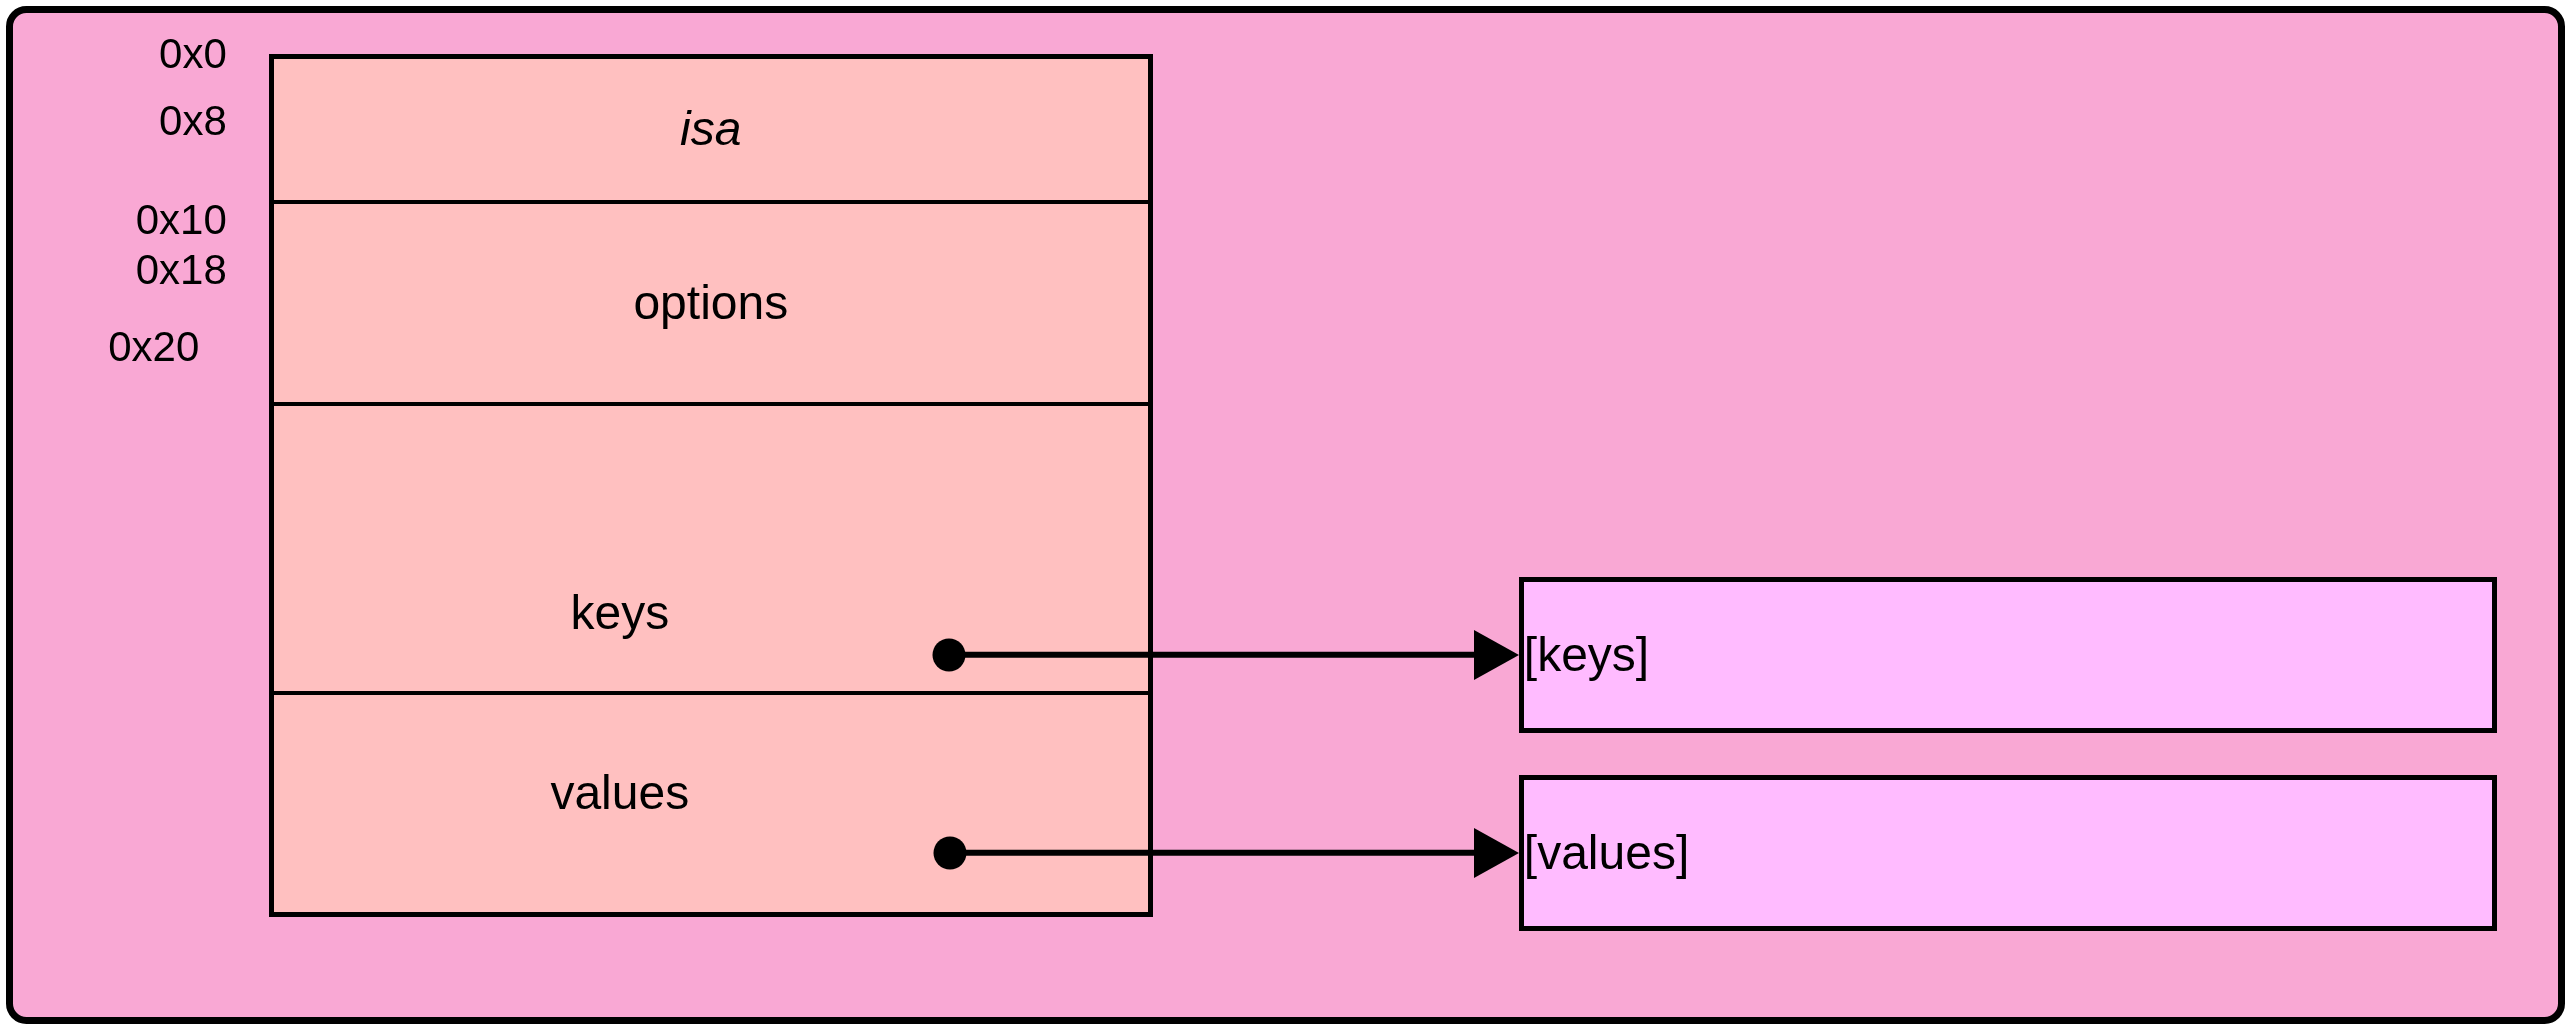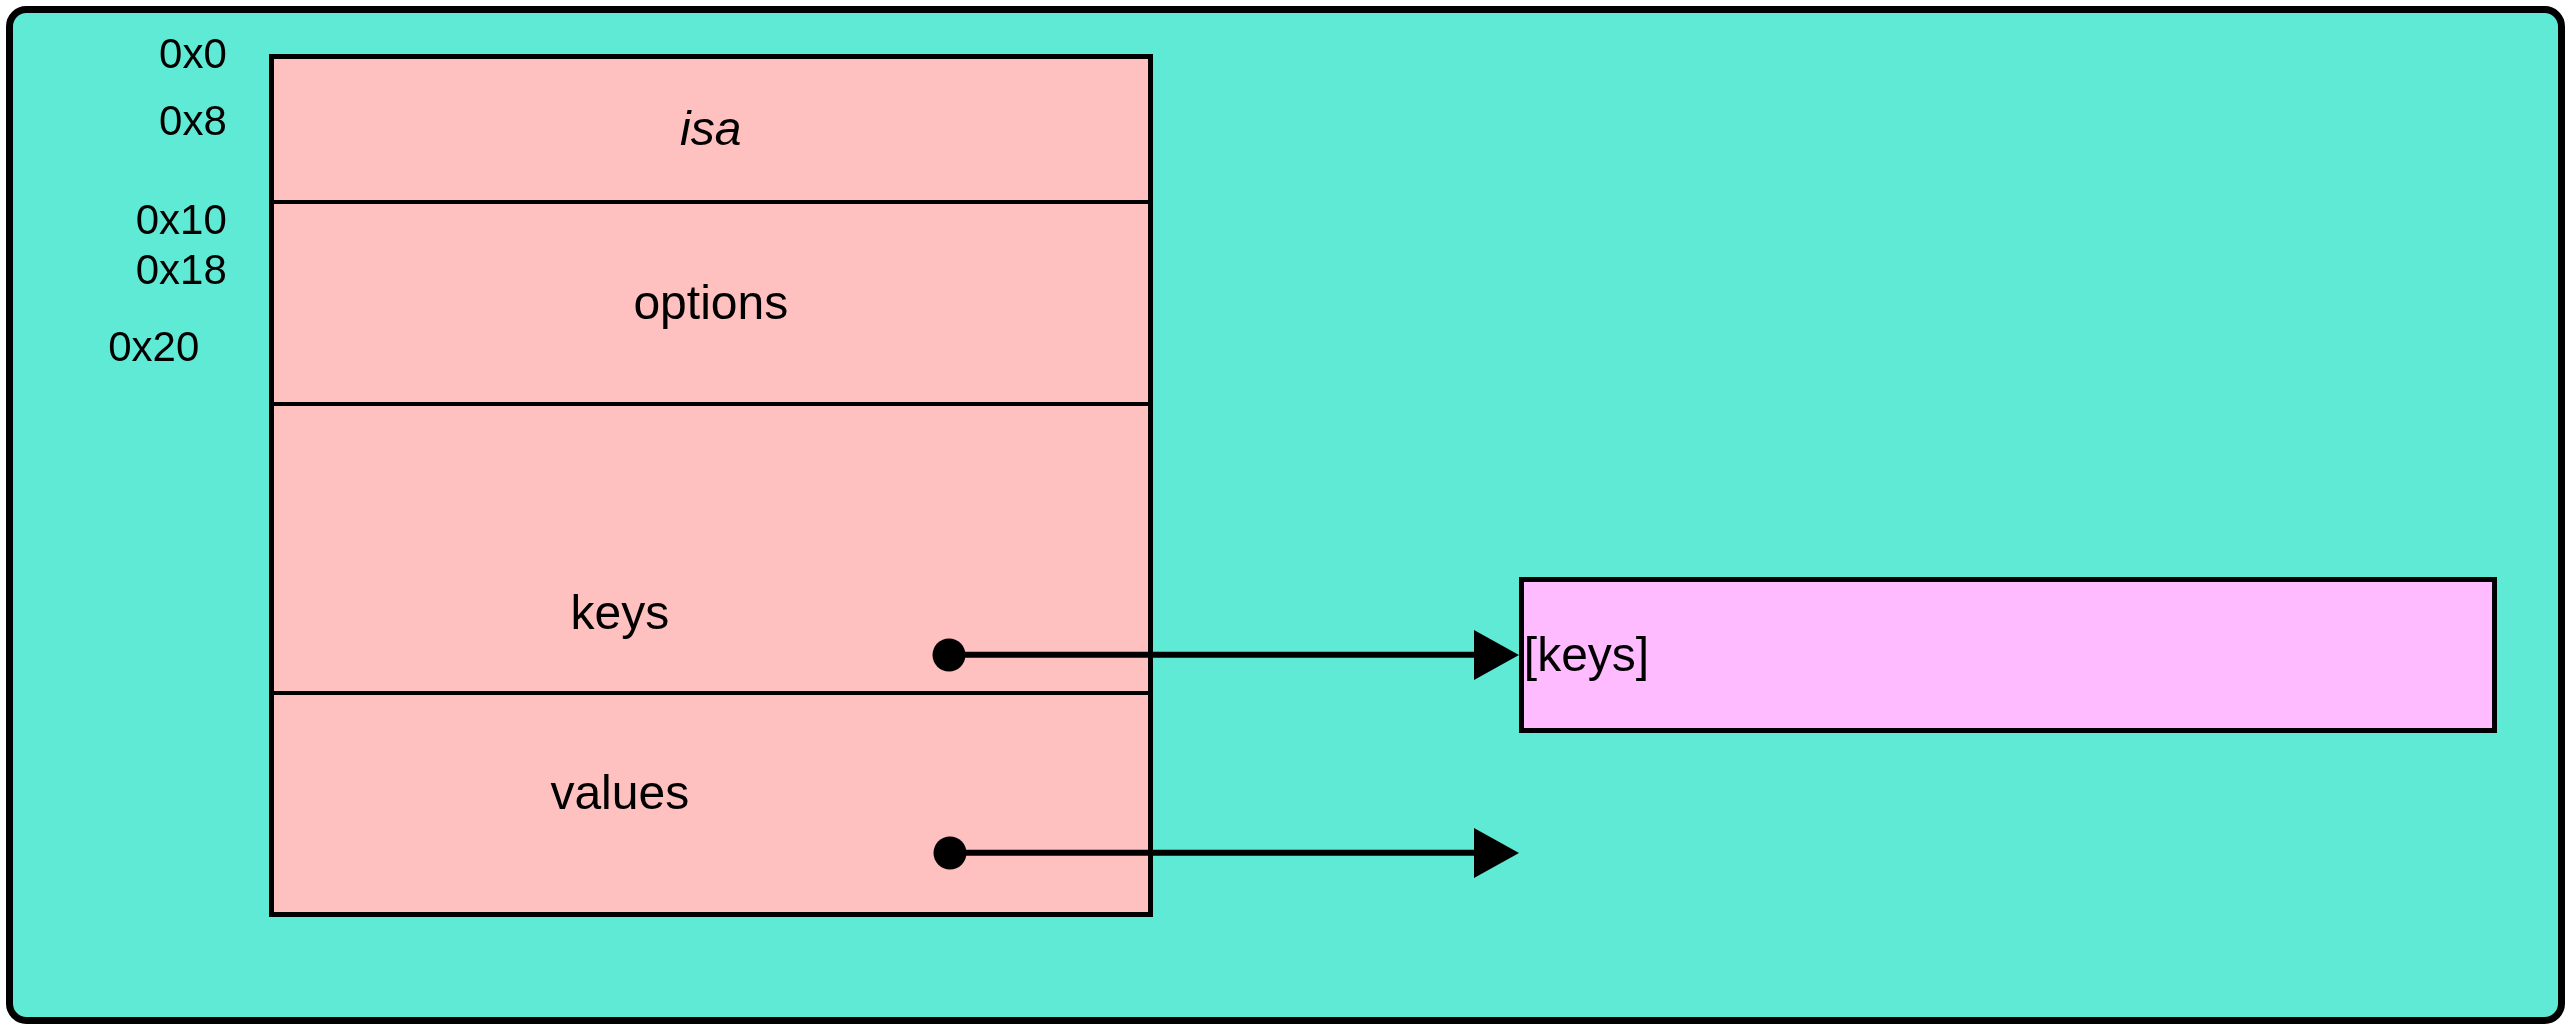--- a/index.html
+++ b/index.html
@@ -15,21 +15,21 @@
   }
 
   
   #diagram-frame {
     position: absolute;
     left: 5.8px;
     top: 5.8px;
     width: 2559px;
     height: 1018px;
     box-sizing: border-box;
-    background: #5eead4;
+    background: #f9a8d4;
     border: 7.3px solid #000000;
     border-radius: 20.4px;
   }
 
   
   .offset-label {
     position: absolute;
     text-align: right;
     color: #000000;
     font-size: 42px;
@@ -163,15 +163,18 @@
   <div class="pointer-dot" style="left:937px; top:840px;"></div>
 
   <div class="arrow-line" style="left:937px; top:840px; width:524px;"></div>
 
   <div class="arrow-head" style="left:1461px; top:840px;"></div>
 
   <div class="array-box" style="left:1506px; top:564px; width:978px; height:156px;">
     <span class="array-box-label">[keys]</span>
   </div>
 
+  <div class="array-box" style="left:1506px; top:762px; width:978px; height:156px;">
+    <span class="array-box-label">[values]</span>
+  </div>
 
 </div>
 
 
 </body></html>

